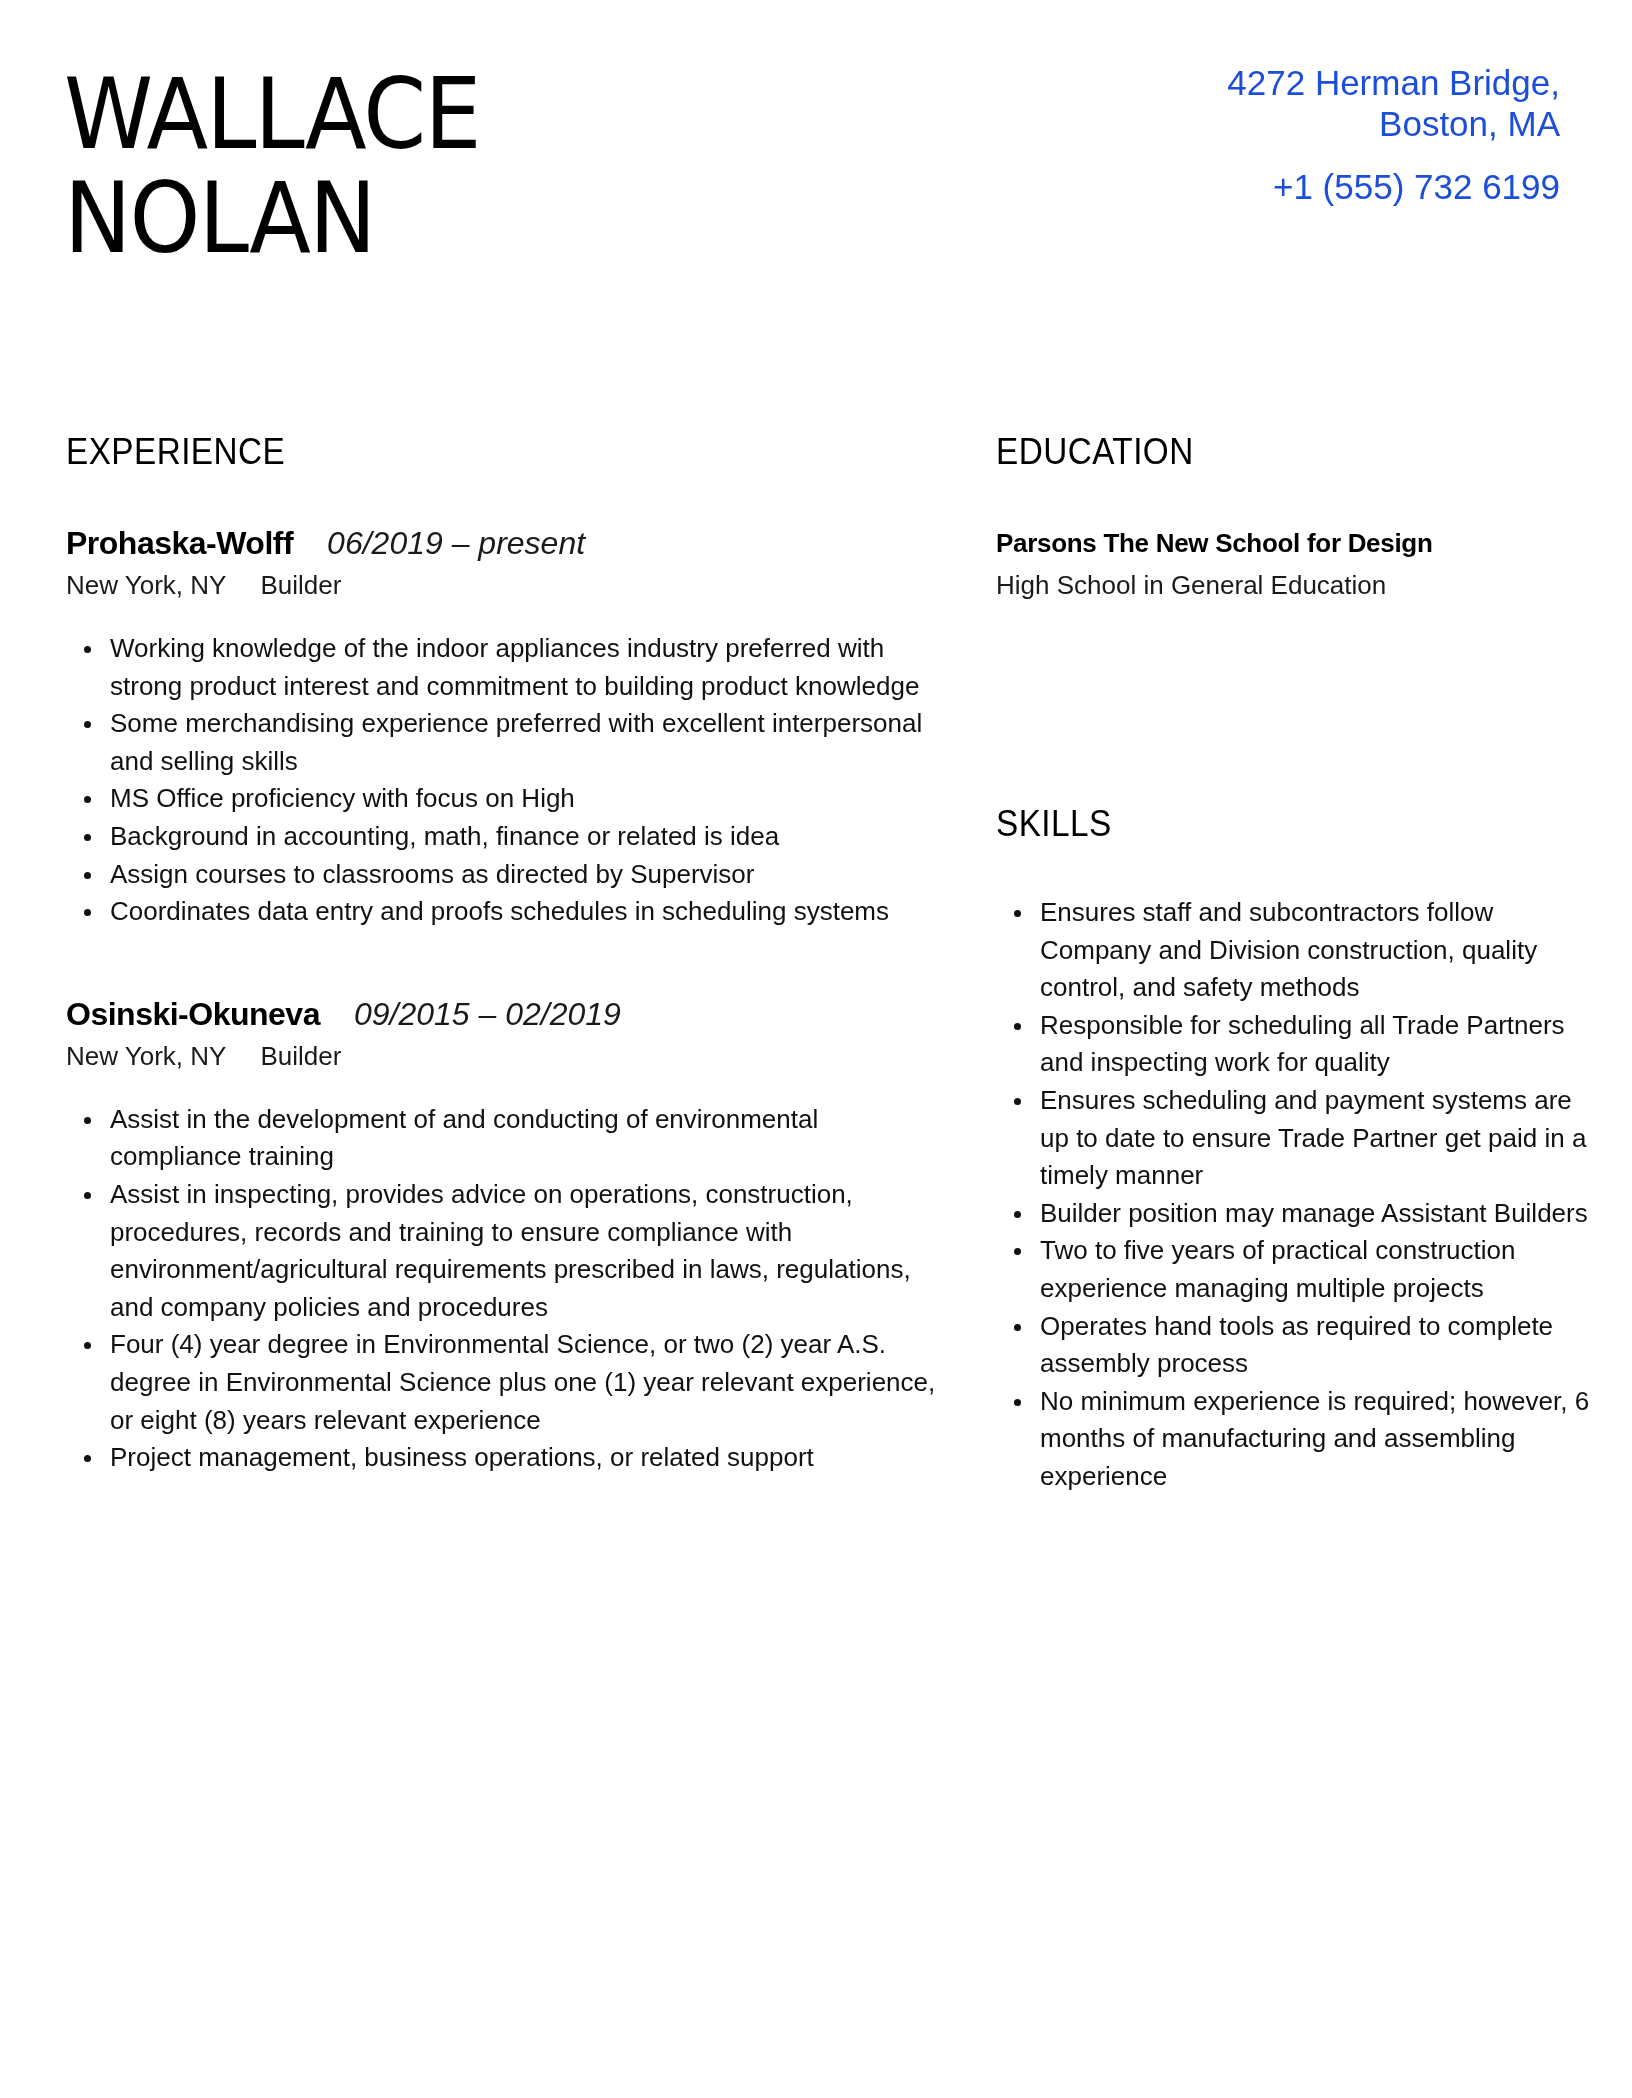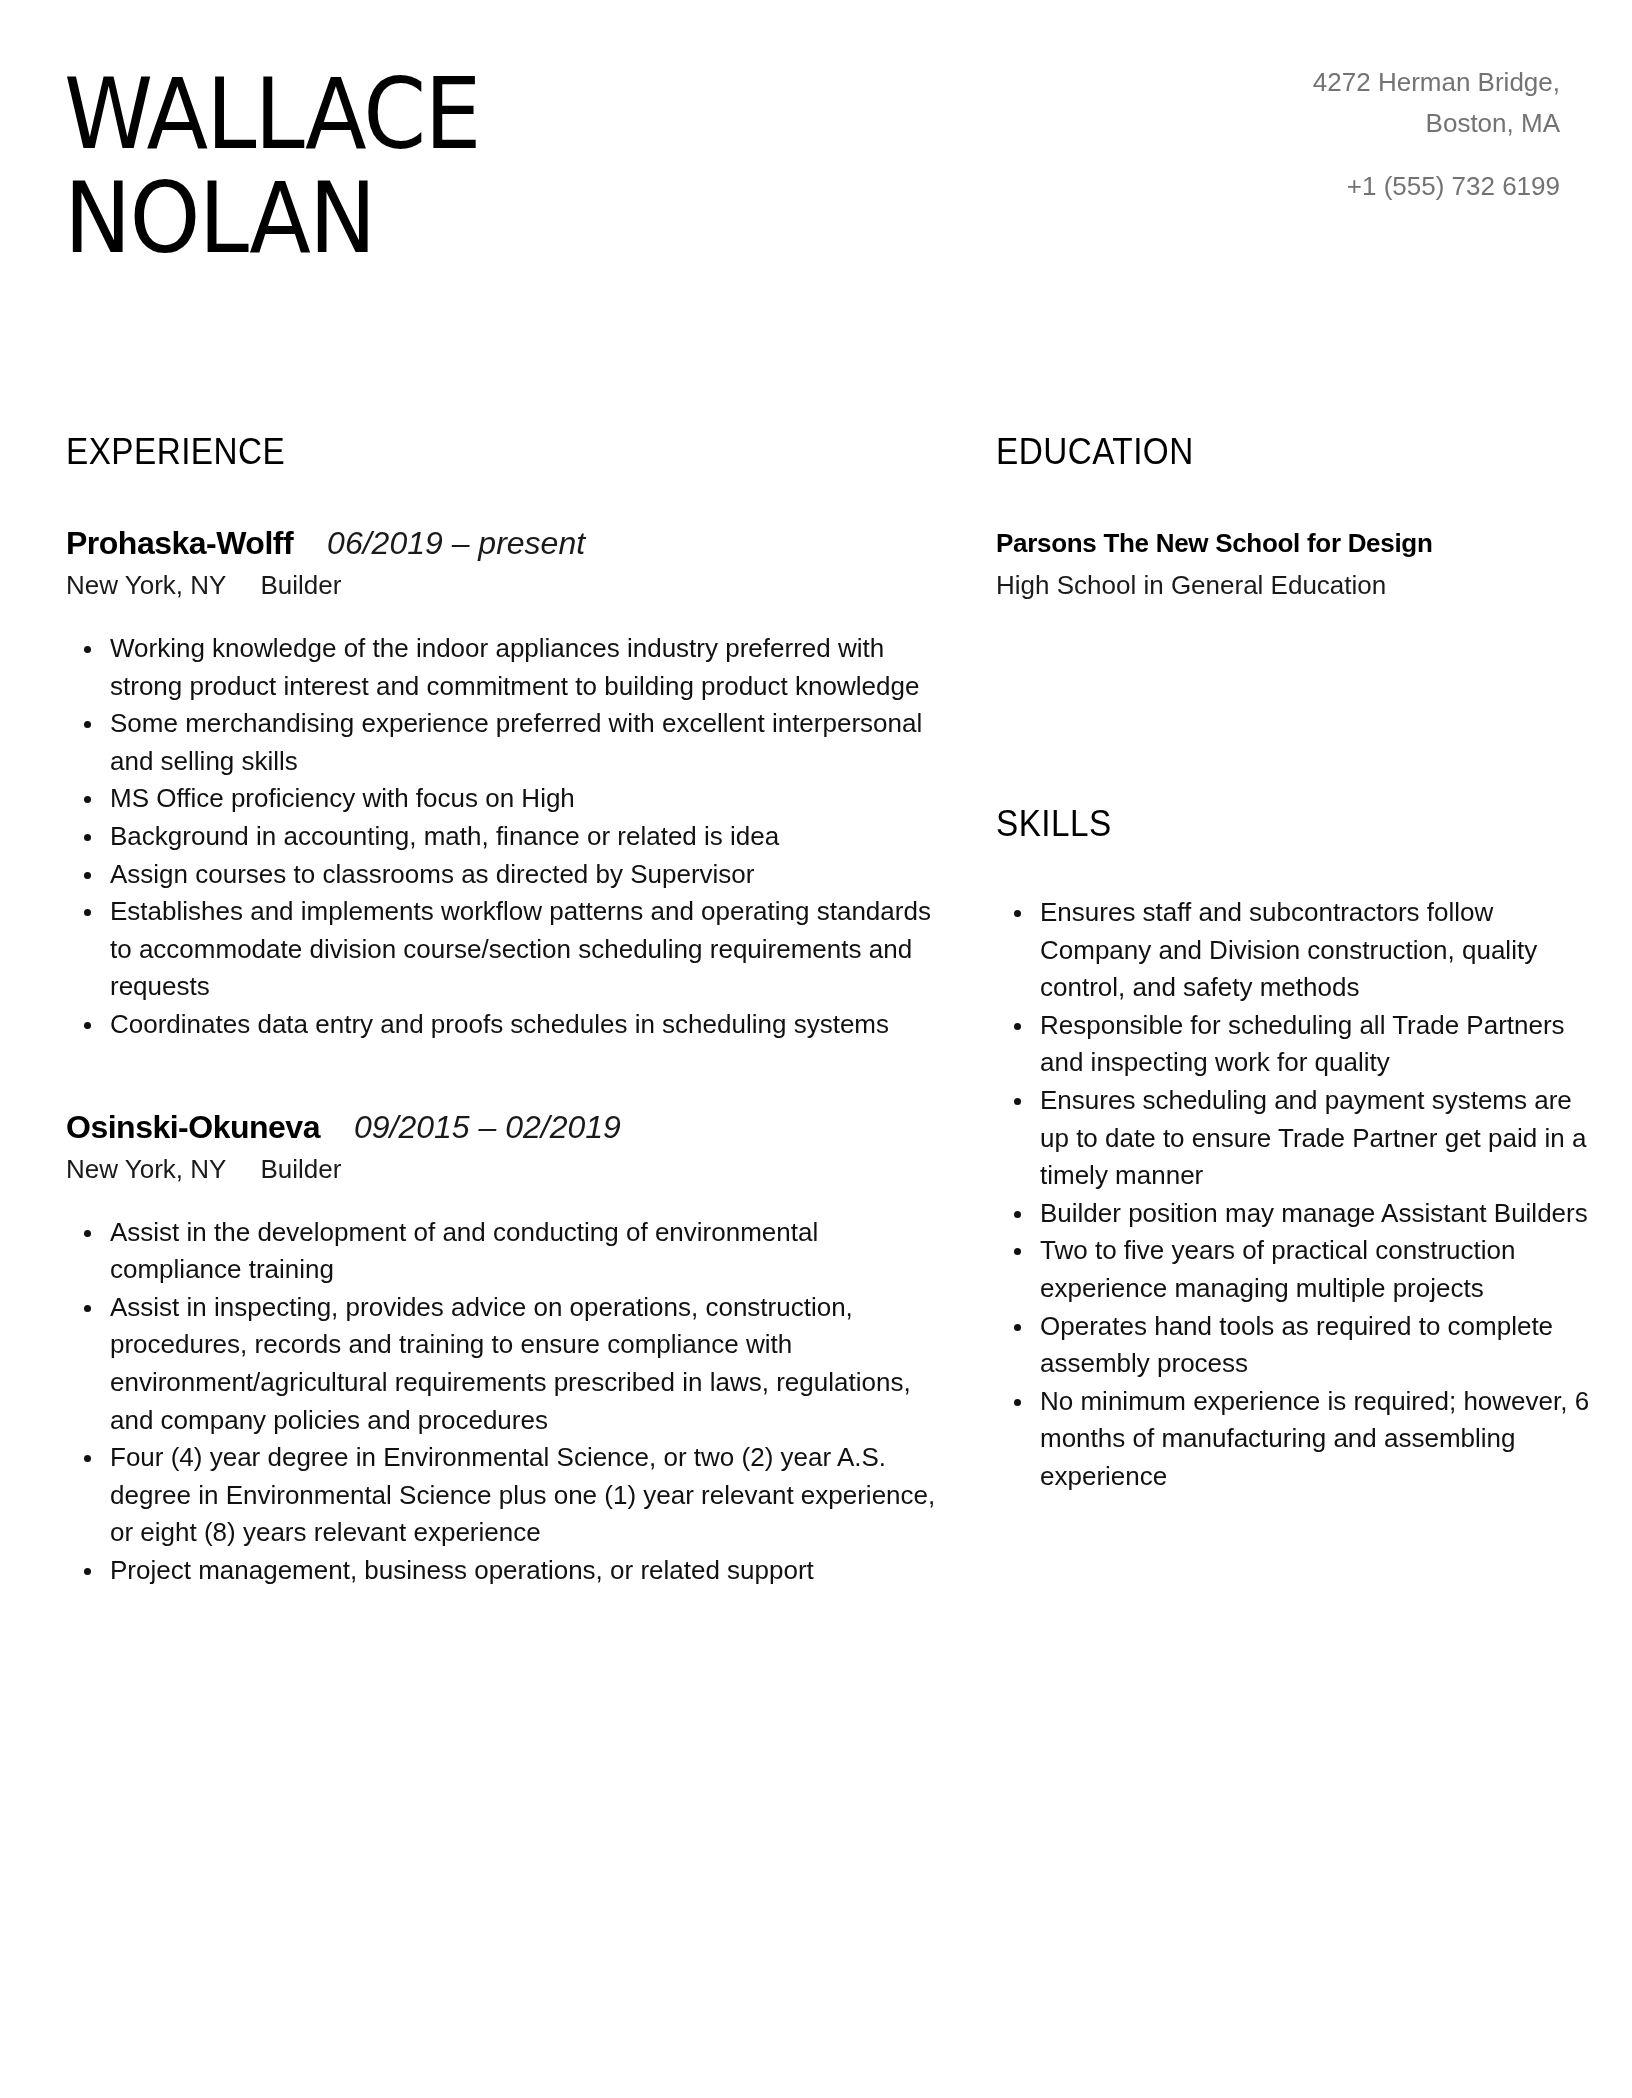--- a/index.html
+++ b/index.html
@@ -9,21 +9,21 @@
     }
     .name {
       position: absolute; left: 64px; top: 62px;
       font-family: "DejaVu Sans", sans-serif; font-size: 98px; line-height: 104px;
       letter-spacing: -2px; color: #000; font-weight: normal;
       transform: scaleX(0.92); transform-origin: left top;
     }
     .name div { white-space: nowrap; }
     .contact {
       position: absolute; right: 72px; top: 62px; text-align: right;
-      font-size: 26px; line-height: 41px; color: #737373;
+      font-size: 35px; line-height: 41px; color: #1d4ed8;
     }
     .contact .phone { margin-top: 22px; }
     .col { position: absolute; top: 428px; }
     .col-left { left: 66px; width: 880px; }
     .col-right { left: 996px; width: 580px; }
     .section-title {
       font-size: 37px; line-height: 48px; margin: 0; font-weight: normal; color: #000;
       transform: scaleX(0.9); transform-origin: left top; letter-spacing: 0.5px;
     }
     .job { margin-top: 46px; }
@@ -71,21 +71,20 @@
     </div>
     <div class="job-sub">
       <span>New York, NY</span><span class="role">Builder</span>
     </div>
     <ul class="bullets">
       <li>Working knowledge of the indoor appliances industry preferred with strong product interest and commitment to building product knowledge</li>
       <li>Some merchandising experience preferred with excellent interpersonal and selling skills</li>
       <li>MS Office proficiency with focus on High</li>
       <li>Background in accounting, math, finance or related is idea</li>
       <li>Assign courses to classrooms as directed by Supervisor</li>
-      <li>Establishes and implements workflow patterns and operating standards to accommodate division course/section scheduling requirements and requests</li>
       <li>Coordinates data entry and proofs schedules in scheduling systems</li>
     </ul>
   </div>
 
   <div class="job">
     <div class="job-head">
       <span class="company">Osinski-Okuneva</span><span class="dates">09/2015 – 02/2019</span>
     </div>
     <div class="job-sub">
       <span>New York, NY</span><span class="role">Builder</span>

